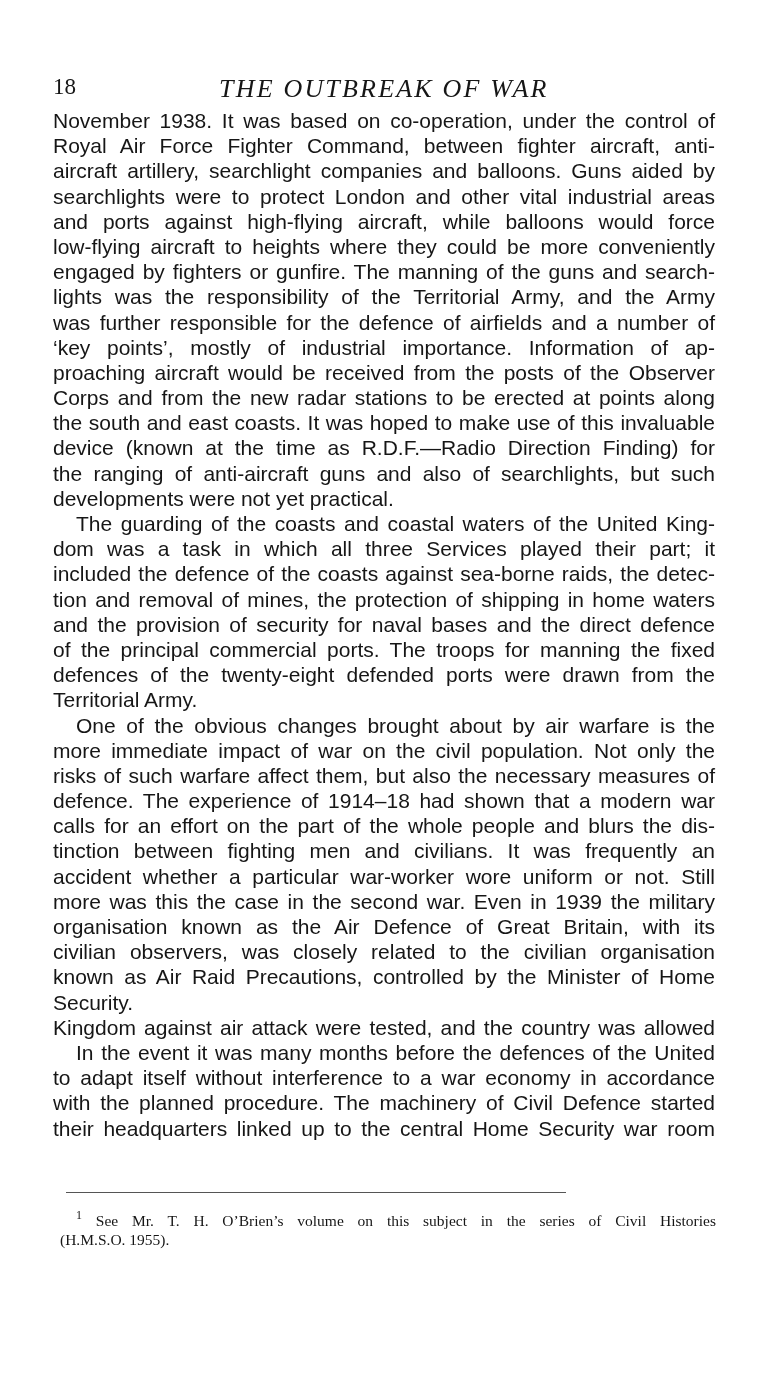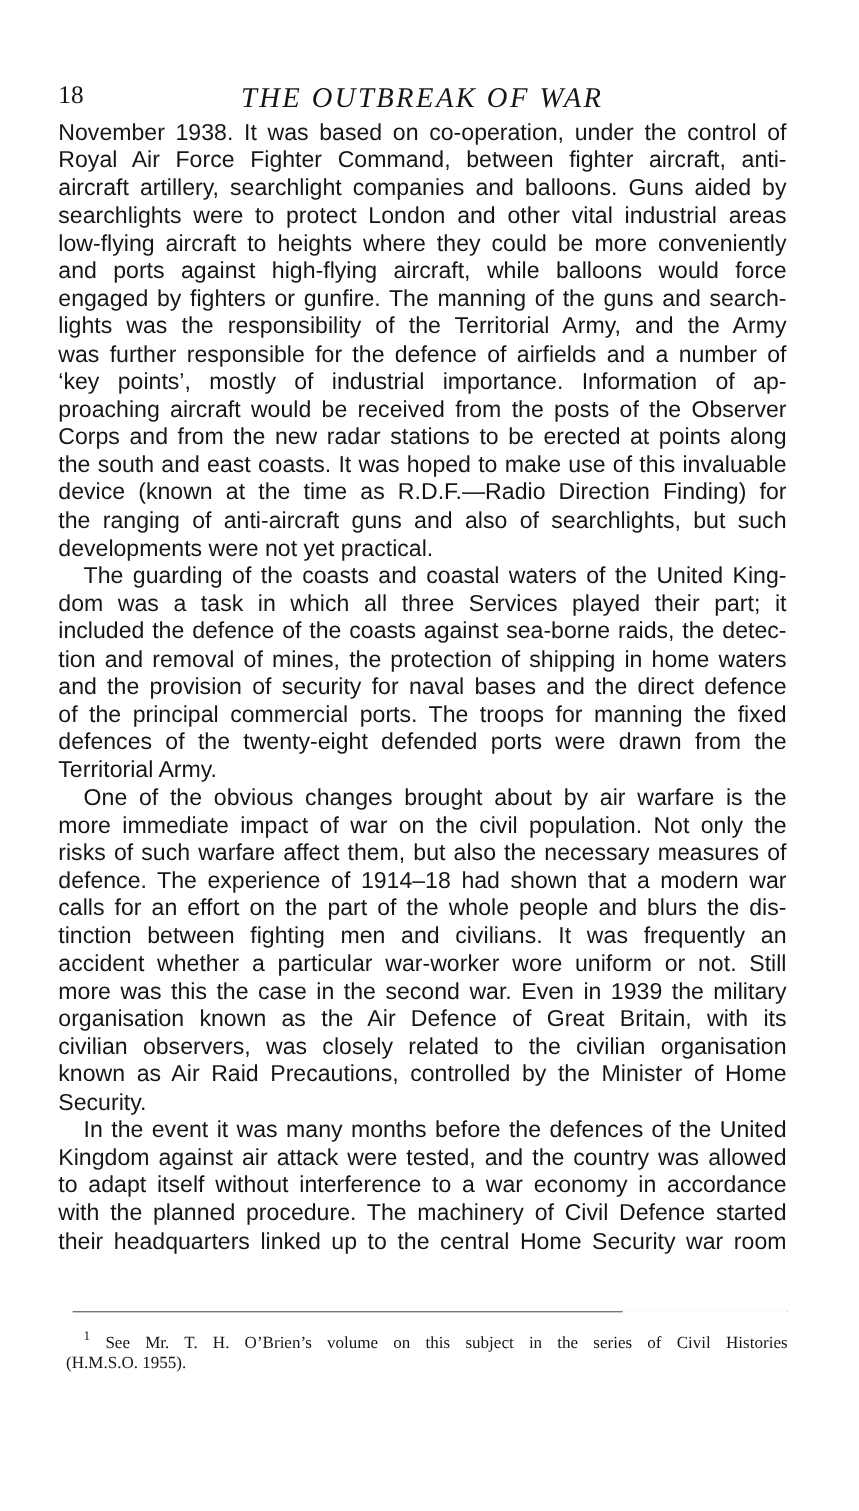--- a/index.html
+++ b/index.html
@@ -46,22 +46,22 @@
   <div class="running-head">
     <span class="page-number">18</span>
     <span class="header-title">THE OUTBREAK OF WAR</span>
   </div>
 
   <div class="text-block">
     <span class="line">November 1938. It was based on co-operation, under the control of</span>
     <span class="line">Royal Air Force Fighter Command, between fighter aircraft, anti-</span>
     <span class="line">aircraft artillery, searchlight companies and balloons. Guns aided by</span>
     <span class="line">searchlights were to protect London and other vital industrial areas</span>
+    <span class="line">and ports against high-flying aircraft, while balloons would force</span>
     <span class="line">low-flying aircraft to heights where they could be more conveniently</span>
-    <span class="line">and ports against high-flying aircraft, while balloons would force</span>
     <span class="line">engaged by fighters or gunfire. The manning of the guns and search-</span>
     <span class="line">lights was the responsibility of the Territorial Army, and the Army</span>
     <span class="line">was further responsible for the defence of airfields and a number of</span>
     <span class="line">‘key points’, mostly of industrial importance. Information of ap-</span>
     <span class="line">proaching aircraft would be received from the posts of the Observer</span>
     <span class="line">Corps and from the new radar stations to be erected at points along</span>
     <span class="line">the south and east coasts. It was hoped to make use of this invaluable</span>
     <span class="line">device (known at the time as R.D.F.—Radio Direction Finding) for</span>
     <span class="line">the ranging of anti-aircraft guns and also of searchlights, but such</span>
     <span class="line last">developments were not yet practical.</span>
@@ -78,22 +78,22 @@
     <span class="line">risks of such warfare affect them, but also the necessary measures of</span>
     <span class="line">defence. The experience of 1914–18 had shown that a modern war</span>
     <span class="line">calls for an effort on the part of the whole people and blurs the dis-</span>
     <span class="line">tinction between fighting men and civilians. It was frequently an</span>
     <span class="line">accident whether a particular war-worker wore uniform or not. Still</span>
     <span class="line">more was this the case in the second war. Even in 1939 the military</span>
     <span class="line">organisation known as the Air Defence of Great Britain, with its</span>
     <span class="line">civilian observers, was closely related to the civilian organisation</span>
     <span class="line">known as Air Raid Precautions, controlled by the Minister of Home</span>
     <span class="line last">Security.</span>
+    <span class="line">Kingdom against air attack were tested, and the country was allowed</span>
     <span class="line indent">In the event it was many months before the defences of the United</span>
-    <span class="line">Kingdom against air attack were tested, and the country was allowed</span>
     <span class="line">to adapt itself without interference to a war economy in accordance</span>
     <span class="line">with the planned procedure. The machinery of Civil Defence started</span>
     <span class="line">their headquarters linked up to the central Home Security war room</span>
   </div>
 
   <div class="footnote-rule">
     <div class="rule-dashes"></div>
   </div>
 
   <div class="footnote">

